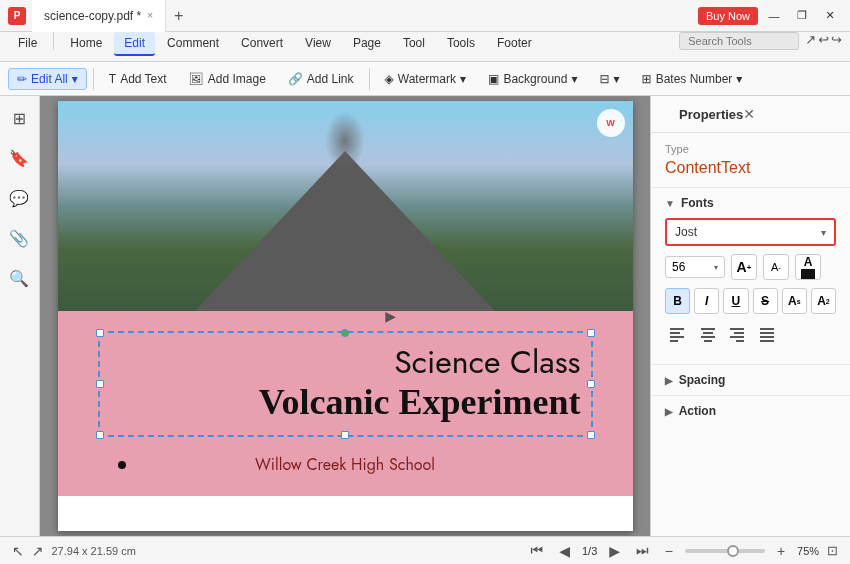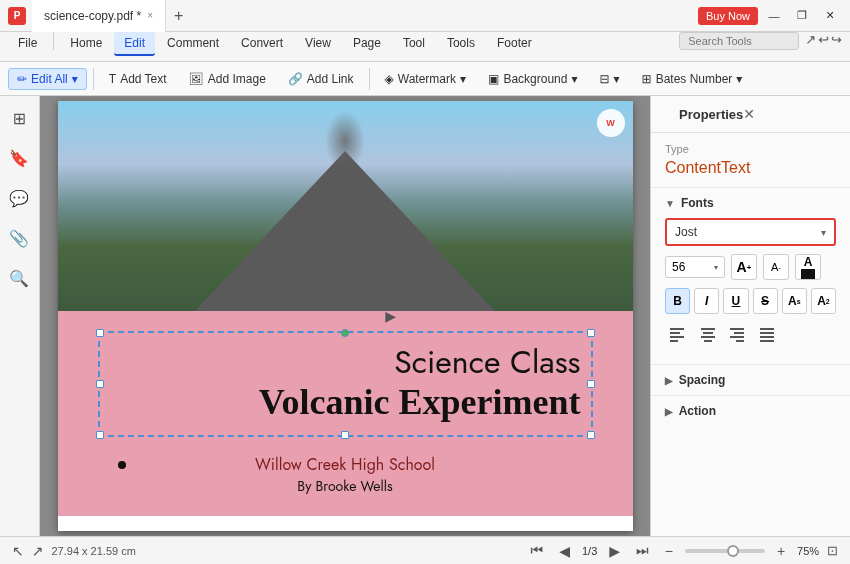--- a/index.html
+++ b/index.html
@@ -297,21 +297,20 @@
           <div class="selection-handle handle-ml"></div>
           <div class="selection-handle handle-mr"></div>
           <div class="selection-handle handle-bl"></div>
           <div class="selection-handle handle-bm"></div>
           <div class="selection-handle handle-br"></div>
 
           <div class="sci-title">Science Class</div>
           <div class="sci-subtitle">Volcanic Experiment</div>
         </div>
         <div class="sci-school">Willow Creek High School</div>
-        <div class="sci-author">By Brooke Wells</div>
       </div>
 
       <div class="left-dot"></div>
     </div>
 
     <div class="right-arrow">▶</div>
   </div>
 
   <div class="right-panel">
     <div class="panel-header">

